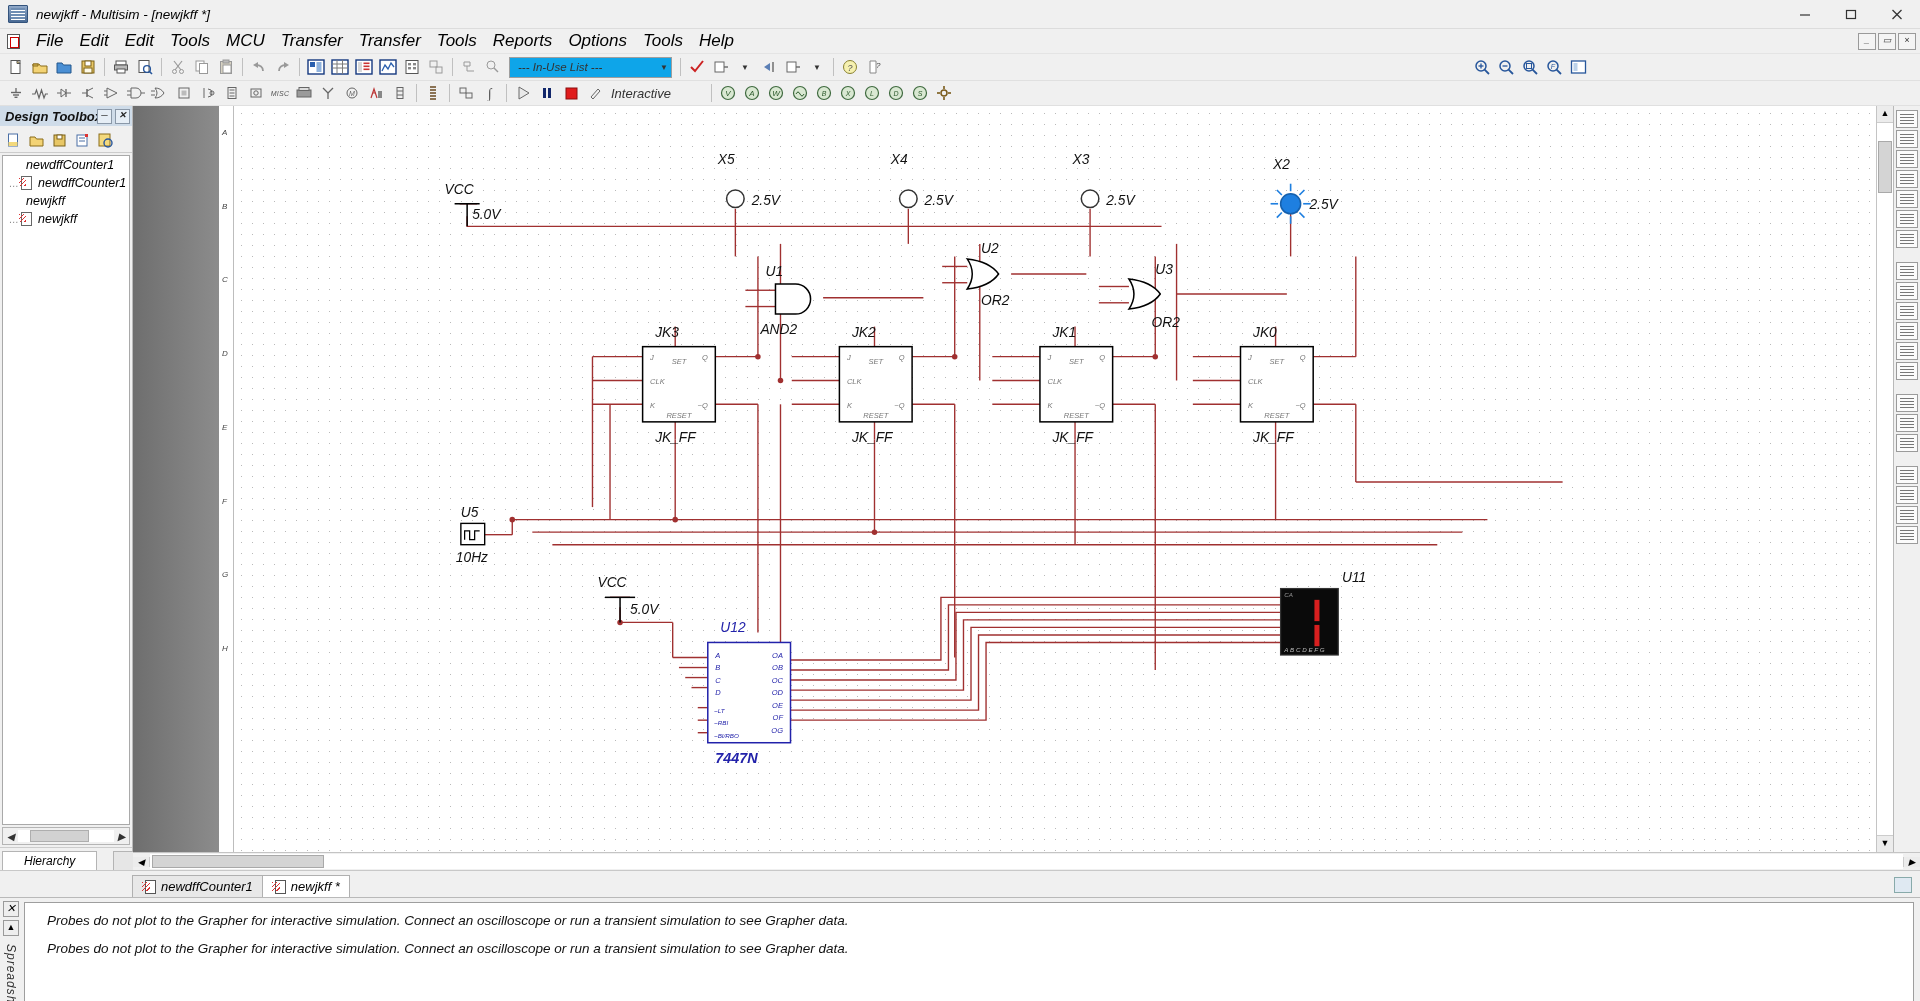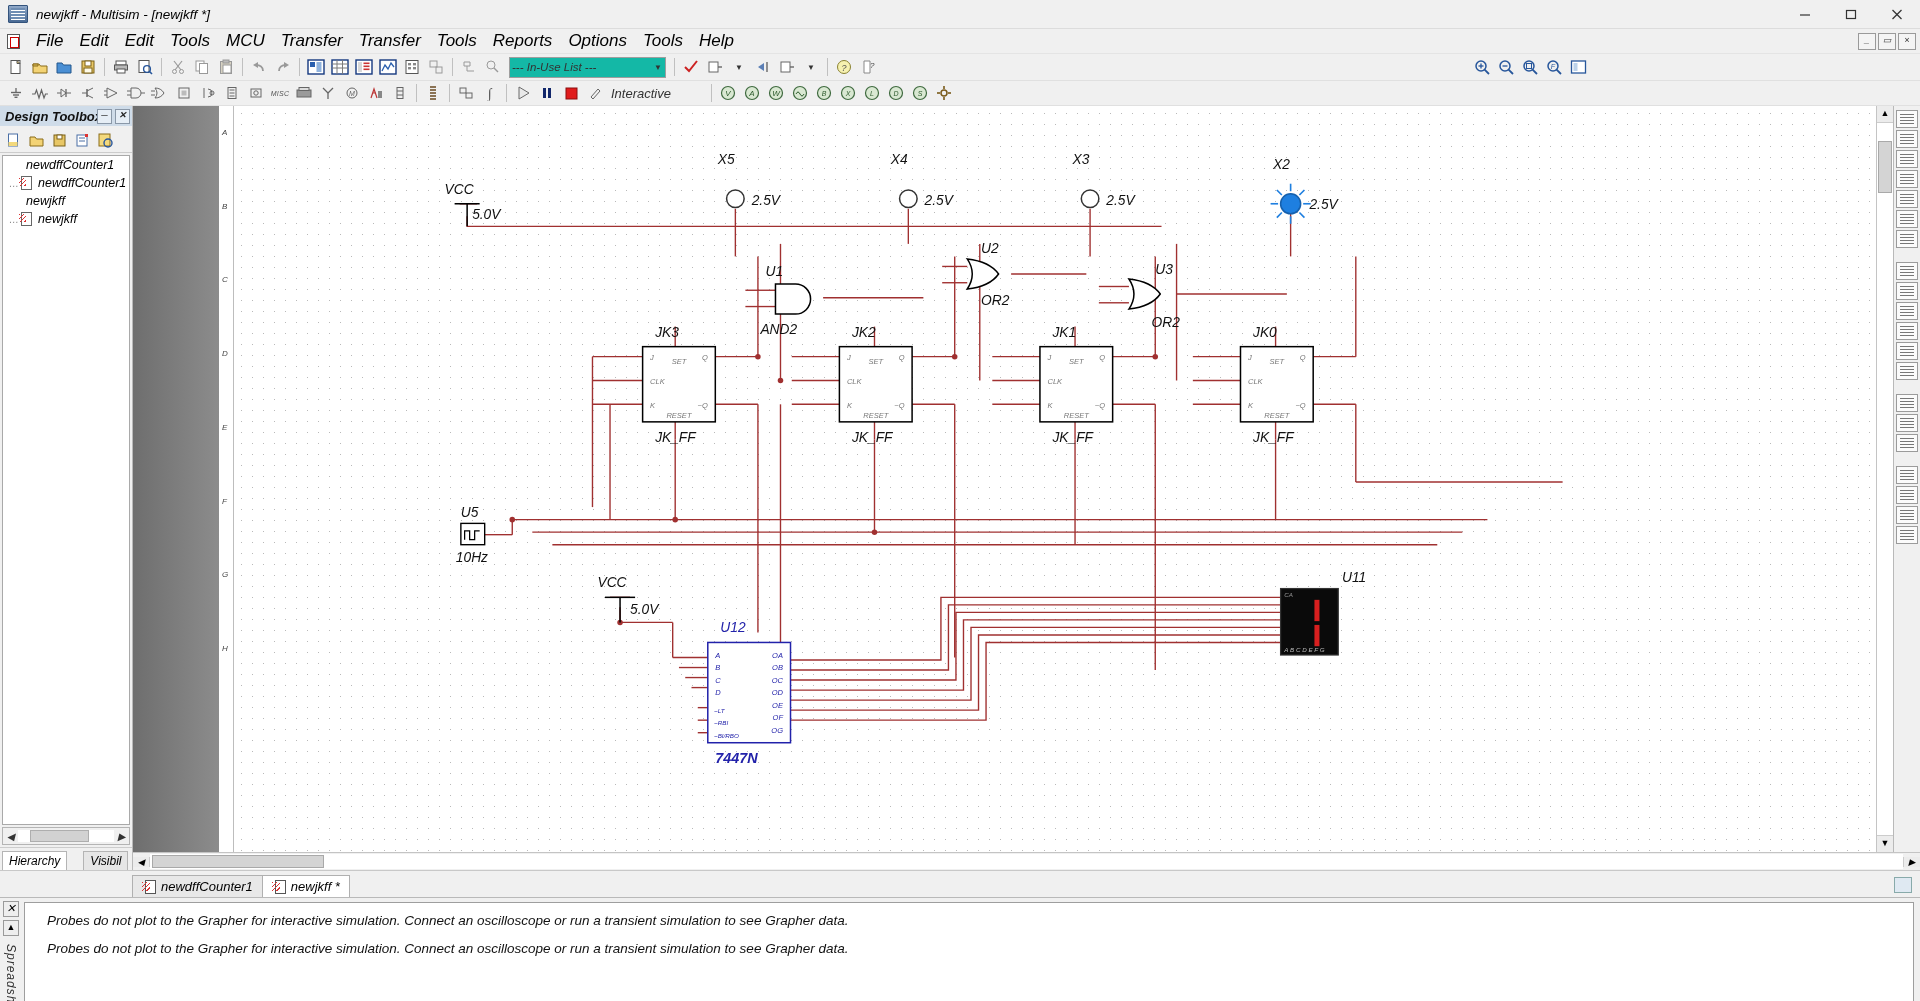--- a/index.html
+++ b/index.html
@@ -49,23 +49,23 @@
     font-size:9px;line-height:13px;text-align:center;color:#333;}
 
   
   .tbrow{height:26px;background:#f0f0f0;display:flex;align-items:center;padding-left:4px;
     border-bottom:1px solid #e0e0e0;position:relative;}
   .tbrow.r2{height:24px;}
   .tbtn{width:24px;height:22px;display:flex;align-items:center;justify-content:center;flex:none;}
   .tbtn svg{display:block;}
   .sep{width:1px;height:18px;background:#c0c0c0;margin:0 4px;flex:none;}
   .combo{
-    width:150px;height:19px;border:1px solid #9e9e9e;background:#14b8a6;
+    width:150px;height:19px;border:1px solid #9e9e9e;background:#0ea5e9;
     display:flex;align-items:center;justify-content:space-between;
-    font-size:11.5px;color:#333;padding:0 3px 0 2px;margin:0 4px;flex:none;
+    font-size:11.5px;color:#333;padding:0 3px 0 8px;margin:0 4px;flex:none;
   }
   .combo .cv{white-space:nowrap;overflow:hidden;}
   .caret{font-size:8px;color:#333;}
   .simlabel{font-size:13px;color:#333;margin-left:4px;white-space:nowrap;}
   .tb-right{position:absolute;right:330px;display:flex;align-items:center;}
 
   
   .body{display:flex;height:764px;}
 
   
@@ -86,21 +86,21 @@
   .tr .ficon:before{content:"";position:absolute;left:2px;top:0;width:9px;height:12px;background:#fff;border:1px solid #666;}
   .tr .ficon:after{content:"";position:absolute;left:0px;top:2px;width:7px;height:8px;
     background:repeating-linear-gradient(135deg,#d33 0 1px,transparent 1px 3px);}
   .tr .dots{width:10px;color:#888;font-size:10px;}
   .dtb-scroll{height:16px;background:#f0f0f0;display:flex;align-items:center;margin:0 2px 2px 2px;
     border:1px solid #b4b4b4;}
   .dtb-scroll .ar{width:15px;text-align:center;font-size:10px;color:#333;}
   .dtb-scroll .track{flex:1;height:12px;background:#fff;position:relative;}
   .dtb-scroll .thumb{position:absolute;left:12%;width:60%;top:0;bottom:0;background:#d2d2d2;border:1px solid #aeaeae;}
   .dtb-tabs{height:22px;display:flex;align-items:flex-end;border-top:1px solid #ccc;padding-left:2px;}
-  .dtab{padding:2px 6px;font-size:12px;background:#e6e6e6;border:1px solid #b4b4b4;border-bottom:none;margin-right:16px;text-align:right;}
+  .dtab{padding:2px 21px;font-size:12px;background:#e6e6e6;border:1px solid #b4b4b4;border-bottom:none;margin-right:16px;text-align:right;}
   .dtab.active{background:#fff;font-weight:400;}
   .dtab-arrows{display:flex;margin-left:auto;margin-right:2px;}
   .dtab-arrows div{width:14px;height:15px;border:1px solid #a8a8a8;background:#ececec;
     font-size:8px;line-height:13px;text-align:center;}
 
   
   .canvaswrap{flex:1;position:relative;background:#fff;display:flex;flex-direction:column;}
   .canvasrow{flex:1;display:flex;min-height:0;}
   .gutter-left{width:86px;background:linear-gradient(90deg,#6e6e6e,#8c8c8c);flex:none;}
   .ruler-col{width:14px;background:#fff;border-right:1px solid #bdbdbd;position:relative;flex:none;font-size:8px;color:#444;}

